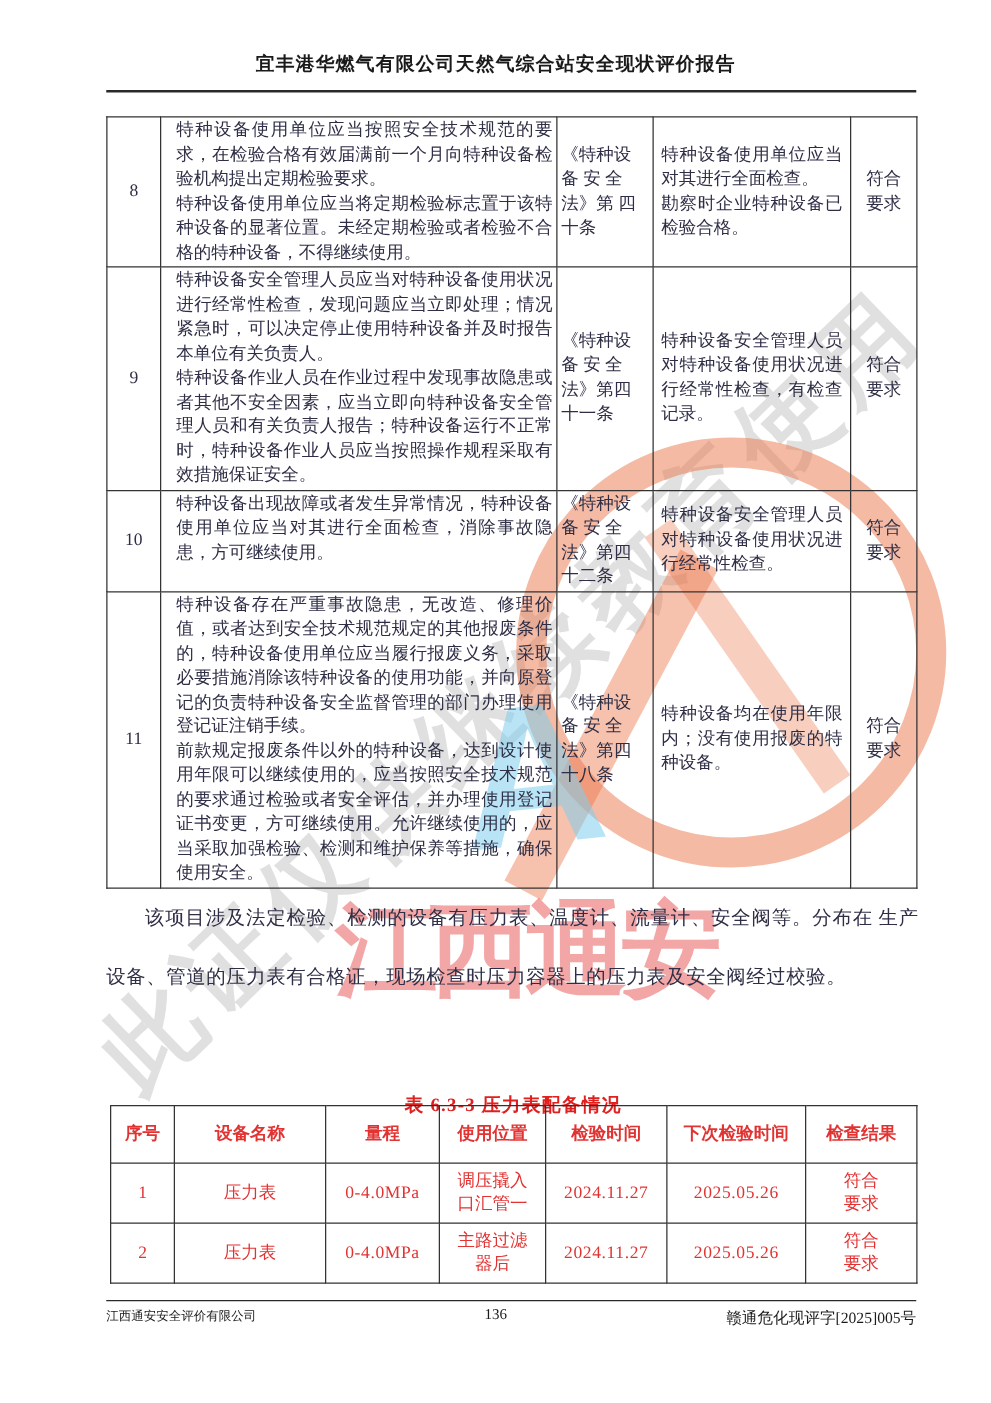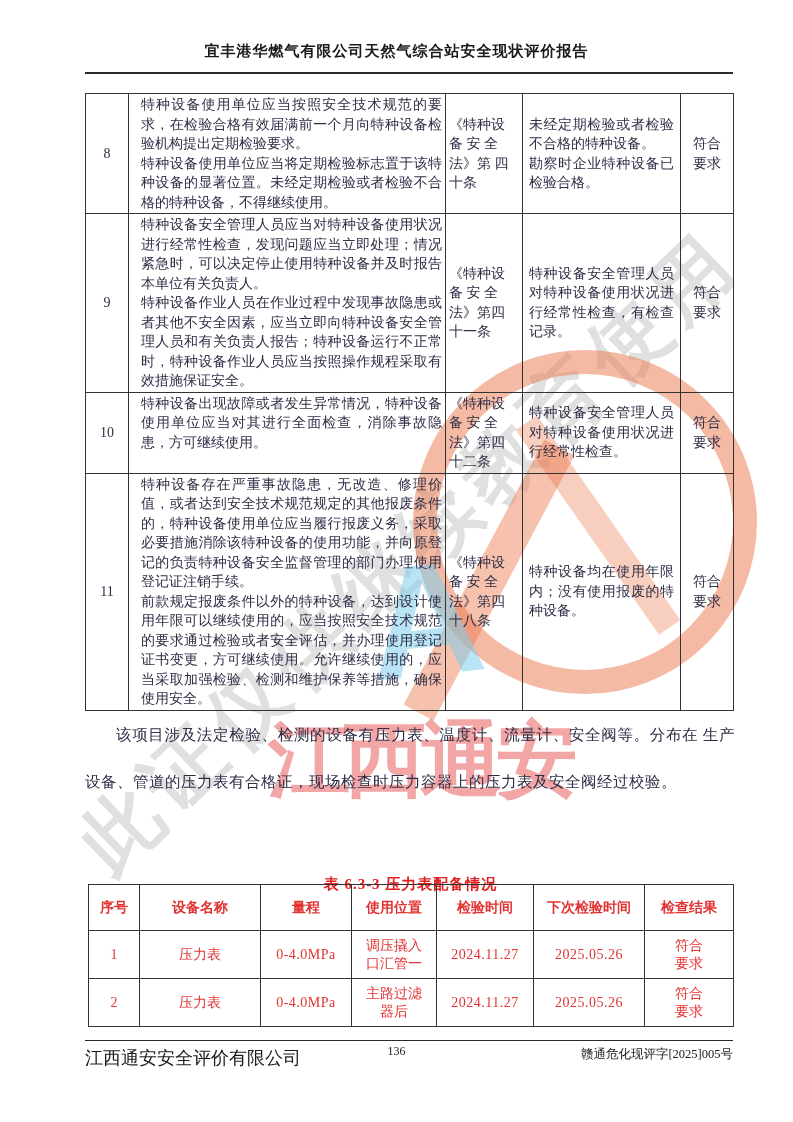--- a/index.html
+++ b/index.html
@@ -63,21 +63,21 @@
               font-size:14px; line-height:18px; color:#e23333; }
   .pg-table td, .pg-table th { border:1.5px solid #333; text-align:center;
               vertical-align:middle; padding:1px 6px; white-space:pre-line; }
   .pg-table th { font-weight:bold; height:46px; }
   .pg-table td { height:48px; }
   .pg-mono { letter-spacing:0.5px; }
 
   
   .footer-rule { position:absolute; left:85px; top:1040px; width:648px; height:0;
                  border-top:1.5px solid #2a2a2a; }
-  .footer-left  { position:absolute; left:85px;  top:1046px; font-size:18px; color:#1a1a1a; }
+  .footer-left  { position:absolute; left:85px;  top:1046px; font-size:10px; color:#1a1a1a; }
   .footer-page  { position:absolute; left:0; top:1044px; width:100%; text-align:center;
                   font-size:12px; color:#1a1a1a; }
   .footer-right { position:absolute; right:60px; top:1046px; font-size:12.5px; color:#1a1a1a; }
 </style>
 </head>
 <body>
 
 <div class="page">
 
   <div class="wm-layer">
@@ -104,21 +104,21 @@
         </colgroup>
       <tbody>
           <tr style="height:114px">
         <td class="no">8</td>
         <td class="text">特种设备使用单位应当按照安全技术规范的要求，在检验合格有效届满前一个月向特种设备检验机构提出定期检验要求。
 特种设备使用单位应当将定期检验标志置于该特种设备的显著位置。未经定期检验或者检验不合格的特种设备，不得继续使用。</td>
         <td class="basis">《特种设
 备 安 全
 法》第 四
 十条</td>
-        <td class="sit">未经定期检验或者检验不合格的特种设备。
+        <td class="sit">特种设备使用单位应当对其进行全面检查。
 勘察时企业特种设备已检验合格。</td>
         <td class="res">符合
 要求</td>
       </tr>
       <tr style="height:163px">
         <td class="no">9</td>
         <td class="text">特种设备安全管理人员应当对特种设备使用状况进行经常性检查，发现问题应当立即处理；情况紧急时，可以决定停止使用特种设备并及时报告本单位有关负责人。
 特种设备作业人员在作业过程中发现事故隐患或者其他不安全因素，应当立即向特种设备安全管理人员和有关负责人报告；特种设备运行不正常时，特种设备作业人员应当按照操作规程采取有效措施保证安全。</td>
         <td class="basis">《特种设
 备 安 全

